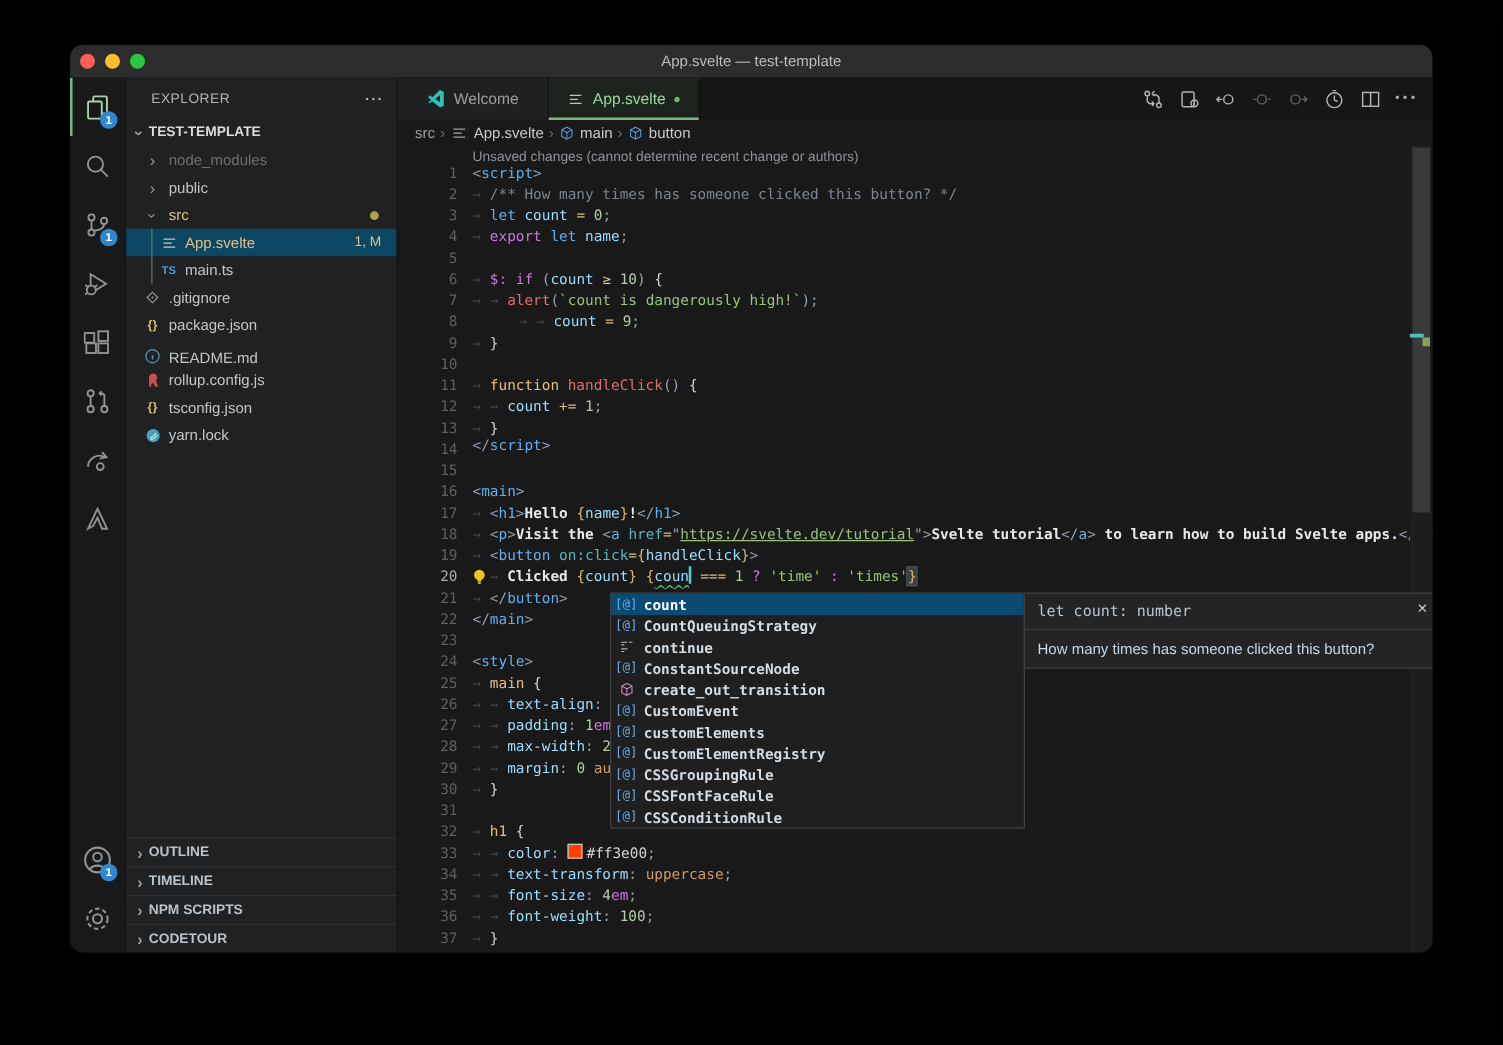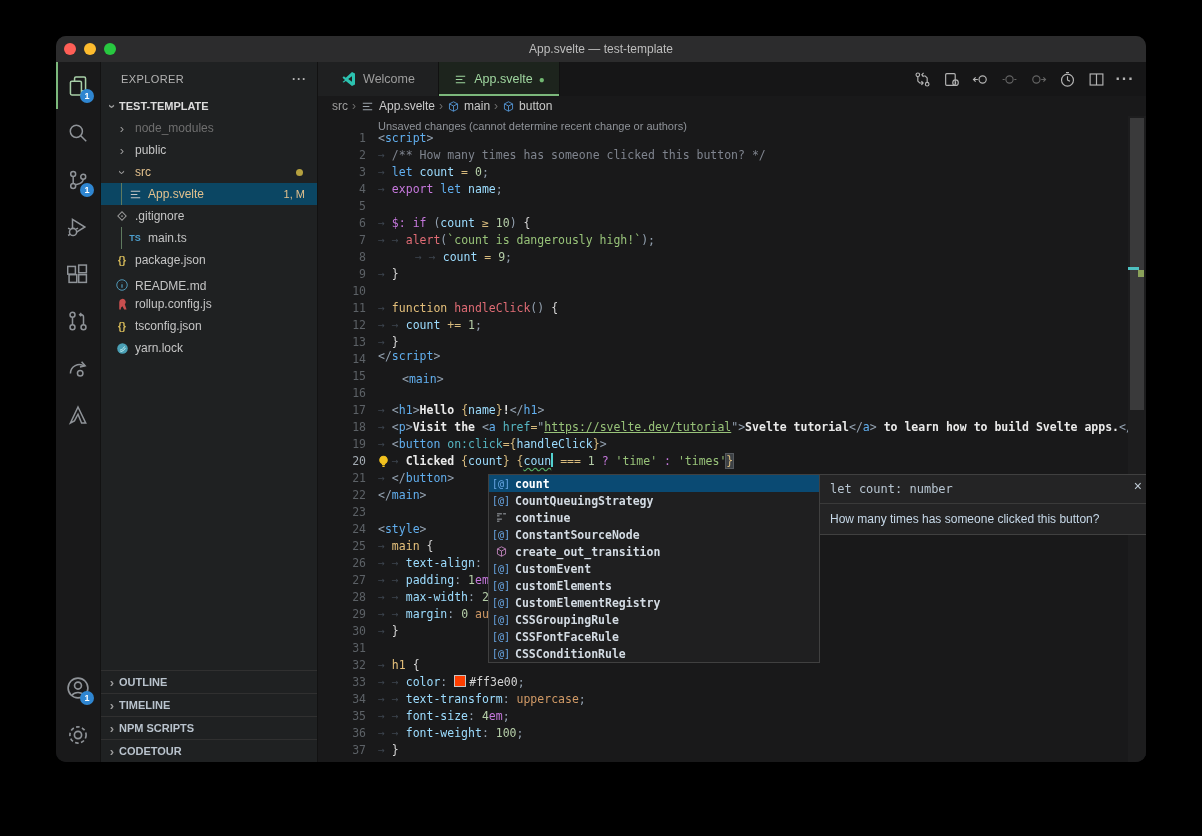--- a/index.html
+++ b/index.html
@@ -233,35 +233,35 @@
             <div class="tree-row selected" style="padding-left: 26px;">
               <div class="guide"></div>
               <span class="ficon" style="display: inline-flex; align-items: center; justify-content: center;">
                 <svg width="15" height="15" viewBox="0 0 16 16" fill="none" stroke="currentColor" stroke-width="1.1">
                   <path d="M3 4.5h10M3 8h7M3 11.5h10"></path>
                 </svg>
               </span>
               <span class="flabel" style="color: rgb(226, 192, 141);">App.svelte</span>
               <span class="meta">1, M</span>
             </div>
+            <div class="tree-row" style="padding-left: 26px;">
+              <div class="guide"></div>
+              <span class="ficon" style="display: inline-flex; align-items: center; justify-content: center;">
+                <span style="color:#4d9fce;font-weight:bold;font-size:9px;font-family:'Liberation Sans',sans-serif;">TS</span>
+              </span>
+              <span class="flabel">main.ts</span>
+            </div>
             <div class="tree-row" style="padding-left: 13px;">
               <span class="ficon" style="display: inline-flex; align-items: center; justify-content: center;">
                 <svg width="14" height="14" viewBox="0 0 16 16" fill="none" stroke="currentColor" stroke-width="1.1">
                   <rect x="4.6" y="4.6" width="6.8" height="6.8" transform="rotate(45 8 8)" stroke="#9a9a9a"></rect>
                   <circle cx="8" cy="8" r="1" fill="#9a9a9a" stroke="none"></circle>
                 </svg>
               </span>
               <span class="flabel">.gitignore</span>
-            </div>
-            <div class="tree-row" style="padding-left: 26px;">
-              <div class="guide"></div>
-              <span class="ficon" style="display: inline-flex; align-items: center; justify-content: center;">
-                <span style="color:#4d9fce;font-weight:bold;font-size:9px;font-family:'Liberation Sans',sans-serif;">TS</span>
-              </span>
-              <span class="flabel">main.ts</span>
             </div>
             <div class="tree-row" style="padding-left: 13px;">
               <span class="ficon" style="display: inline-flex; align-items: center; justify-content: center;">
                 <span style="color:#d8bc5a;font-weight:bold;font-size:10px;">{}</span>
               </span>
               <span class="flabel">package.json</span>
             </div>
             <div class="tree-row" style="padding-left: 13px; align-items: flex-end;">
               <span class="ficon" style="display: inline-flex; align-items: center; justify-content: center;">
                 <svg width="14" height="14" viewBox="0 0 16 16" fill="none" stroke="currentColor" stroke-width="1.1">
@@ -462,21 +462,21 @@
               <div class="cline" style="top: 184px;"><span class="ws">→ </span><span class="tok-kwf">function </span><span class="tok-fn">handleClick</span><span class="tok-pun">() </span><span class="tok-pl">{</span></div>
               <div class="lnum" style="top: 201px;">12</div>
               <div class="cline" style="top: 201px;"><span class="ws">→ </span><span class="ws">→ </span><span class="tok-var">count </span><span class="tok-op">+= </span><span class="tok-num">1</span><span class="tok-pun">;</span></div>
               <div class="lnum" style="top: 218px;">13</div>
               <div class="cline" style="top: 218px;"><span class="ws">→ </span><span class="tok-pl">}</span></div>
               <div class="lnum" style="top: 235px;">14</div>
               <div class="cline" style="top: 232px;"><span class="tok-pun">&lt;/</span><span class="tok-tag">script</span><span class="tok-pun">&gt;</span></div>
               <div class="lnum" style="top: 252px;">15</div>
               <div class="cline" style="top: 252px;"></div>
               <div class="lnum" style="top: 269px;">16</div>
-              <div class="cline" style="top: 255px; margin-left: 24px;"><span class="tok-pun">&lt;</span><span class="tok-tag">main</span><span class="tok-pun">&gt;</span></div>
+              <div class="cline" style="top: 269px;"><span class="tok-pun">&lt;</span><span class="tok-tag">main</span><span class="tok-pun">&gt;</span></div>
               <div class="lnum" style="top: 286px;">17</div>
               <div class="cline" style="top: 286px;"><span class="ws">→ </span><span class="tok-pun">&lt;</span><span class="tok-tag">h1</span><span class="tok-pun">&gt;</span><span class="tok-txt">Hello </span><span class="tok-op">{</span><span class="tok-var">name</span><span class="tok-op">}</span><span class="tok-txt">!</span><span class="tok-pun">&lt;/</span><span class="tok-tag">h1</span><span class="tok-pun">&gt;</span></div>
               <div class="lnum" style="top: 303px;">18</div>
               <div class="cline" style="top: 303px;"><span class="ws">→ </span><span class="tok-pun">&lt;</span><span class="tok-tag">p</span><span class="tok-pun">&gt;</span><span class="tok-txt">Visit the </span><span class="tok-pun">&lt;</span><span class="tok-tag">a </span><span class="tok-attr">href</span><span class="tok-op">=</span><span class="tok-pun">"</span><span class="tok-stru">https://svelte.dev/tutorial</span><span class="tok-pun">"</span><span class="tok-pun">&gt;</span><span class="tok-txt">Svelte tutorial</span><span class="tok-pun">&lt;/</span><span class="tok-tag">a</span><span class="tok-pun">&gt;</span><span class="tok-txt"> to learn how to build Svelte apps.</span><span class="tok-pun">&lt;/</span><span class="tok-tag">p</span><span class="tok-pun">&gt;</span></div>
               <div class="lnum" style="top: 320px;">19</div>
               <div class="cline" style="top: 320px;"><span class="ws">→ </span><span class="tok-pun">&lt;</span><span class="tok-tag">button </span><span class="tok-attr">on:click</span><span class="tok-op">={</span><span class="tok-var">handleClick</span><span class="tok-op">}</span><span class="tok-pun">&gt;</span></div>
               <div class="lnum cur" style="top: 337px;">20</div>
               <div class="cline" style="top: 337px;"><span class="ws">→ </span><span class="ws">→ </span><span class="tok-txt">Clicked </span><span class="tok-op">{</span><span class="tok-var">count</span><span class="tok-op">}</span><span class="tok-pl"> </span><span class="tok-op">{</span><span class="tok-sq">coun</span><span class="cursor"></span><span class="tok-pl"> </span><span class="tok-op">=== </span><span class="tok-num">1 </span><span class="tok-kwp">? </span><span class="tok-str">'time' </span><span class="tok-kwp">: </span><span class="tok-str">'times'</span><span class="tok-brk">}</span></div>
               <div class="lnum" style="top: 354px;">21</div>
               <div class="cline" style="top: 354px;"><span class="ws">→ </span><span class="tok-pun">&lt;/</span><span class="tok-tag">button</span><span class="tok-pun">&gt;</span></div>

